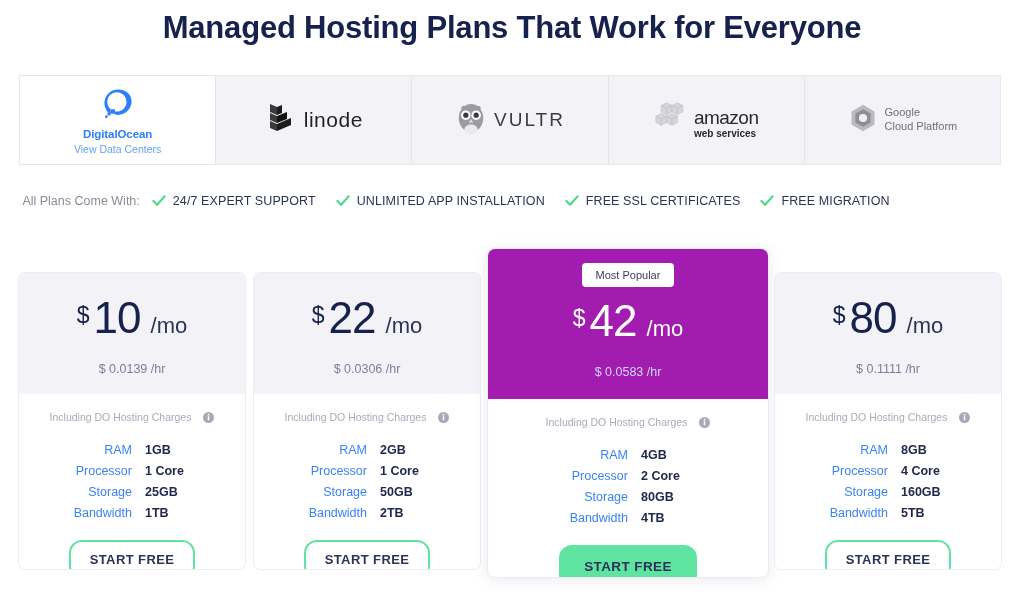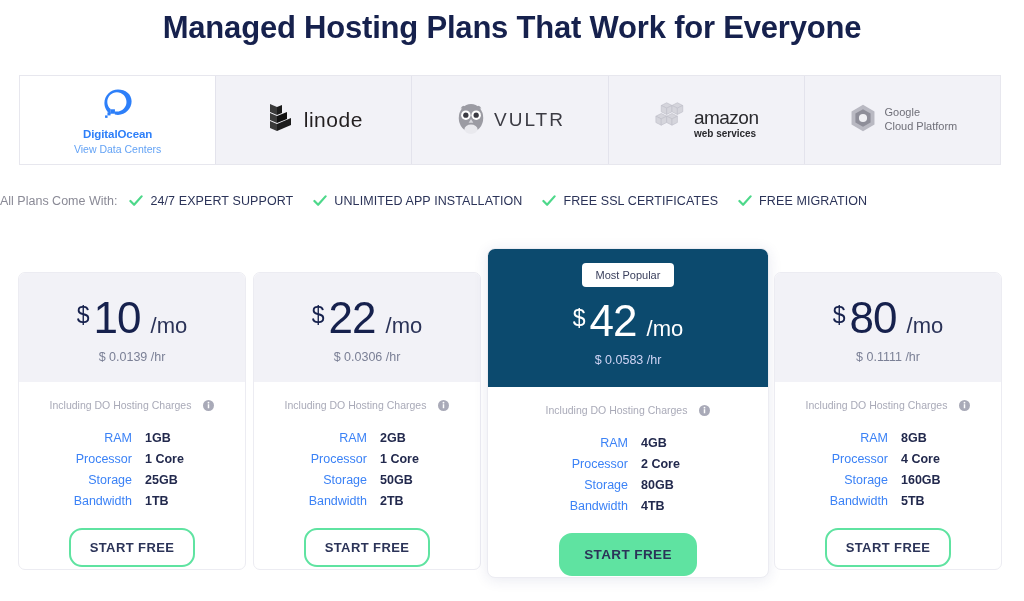--- a/index.html
+++ b/index.html
@@ -55,21 +55,21 @@
   .aws-wrap { display: flex; align-items: flex-end; gap: 4px; }
   .aws-text { display: flex; flex-direction: column; line-height: 1; }
   .aws-1 { font-size: 19px; font-weight: normal; color: #2a2a2e; letter-spacing: -0.5px; }
   .aws-2 { font-size: 10px; font-weight: bold; color: #2a2a2e; margin-top: 2px; }
   .gcp-text { display: flex; flex-direction: column; line-height: 1.25; }
   .gcp-1, .gcp-2 { font-size: 11px; color: #6f6f78; }
 
   
   .features {
     position: absolute; left: 0; top: 194px; width: 912px;
-    display: flex; align-items: center; justify-content: flex-start; gap: 0px;
+    display: flex; align-items: center; justify-content: center; gap: 0px;
     font-size: 12.5px;
   }
   .features-label { color: #8a8a96; margin-right: 12px; font-size: 12.5px; }
   .feature { display: flex; align-items: center; gap: 7px; margin-right: 20px; }
   .feature:last-child { margin-right: 0; }
   .feature-text { color: #2b3358; font-weight: 500; font-size: 12.5px; letter-spacing: 0.1px; }
   .check { width: 14px; height: 12px; display: block; }
 
   
   .card {
@@ -89,21 +89,21 @@
     box-shadow: 0 2px 14px rgba(40,50,120,0.10);
     border-radius: 8px;
   }
 
   .card-head {
     background: #f2f2f7;
     text-align: center;
     padding-top: 23px; padding-bottom: 18px;
   }
   .card-featured .card-head {
-    background: #0c4a6e;
+    background: #a21caf;
     padding-top: 14px; padding-bottom: 20px;
   }
   .popular-badge {
     display: inline-block;
     background: #ffffff;
     color: #3a3f5c;
     font-size: 11px;
     border-radius: 4px;
     padding: 6px 14px 6px 14px;
     margin-bottom: 12px;
@@ -111,21 +111,21 @@
   .price-row {
     display: flex; align-items: baseline; justify-content: center;
     color: #16214d;
   }
   .card-featured .price-row { color: #ffffff; }
   .cur { font-size: 23px; font-weight: 300; margin-right: 4px; position: relative; top: -10px; }
   .amount { font-size: 44px; font-weight: 300; letter-spacing: -1px; line-height: 1; }
   .per { font-size: 22px; font-weight: 300; margin-left: 10px; color: #2b3358; }
   .card-featured .per { color: #ffffff; }
   .hourly {
-    margin-top: 10px; font-size: 12.5px; color: #7b8096;
+    margin-top: 22px; font-size: 12.5px; color: #7b8096;
   }
   .card-featured .hourly { color: #cfd4f4; }
 
   .card-body { text-align: center; padding-top: 17px; }
   .including {
     font-size: 10.5px; color: #a9aab8;
     display: flex; align-items: center; justify-content: center; gap: 12px;
   }
   .info-icon { width: 11px; height: 11px; display: inline-block; }
 

